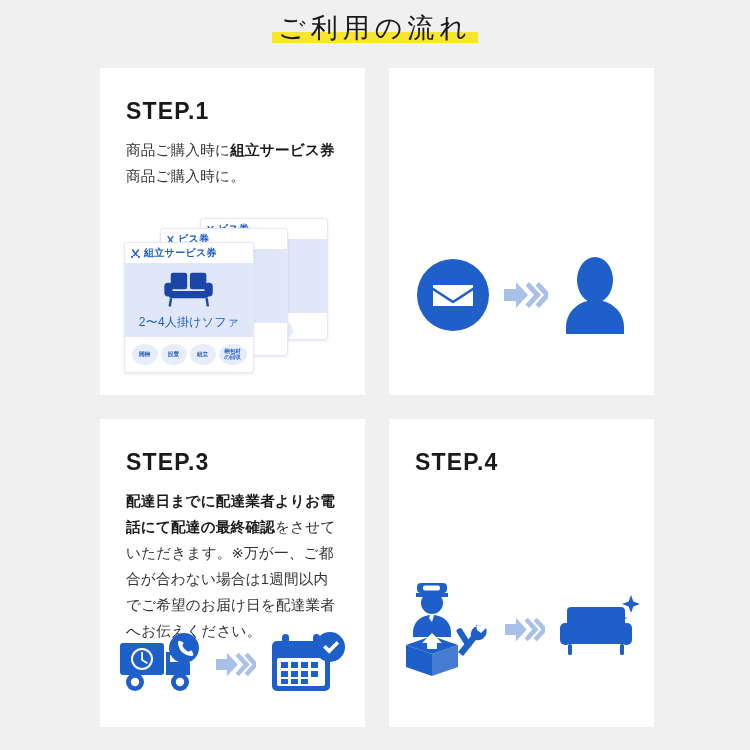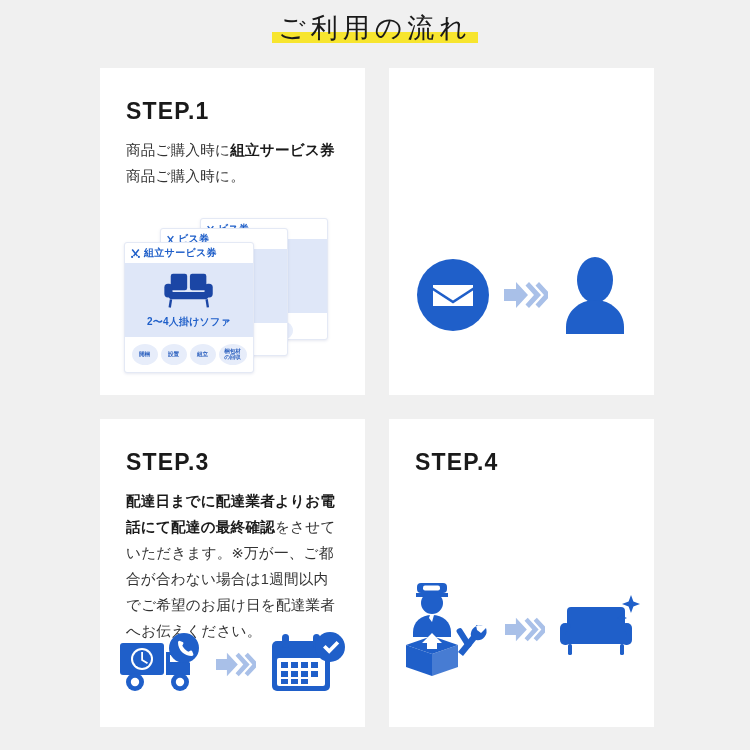--- a/index.html
+++ b/index.html
@@ -131,22 +131,22 @@
     background: #dfe7f8;
     height: 74px;
     position: relative;
     display: flex;
     flex-direction: column;
     align-items: center;
     justify-content: center;
     gap: 2px;
   }
   .cp-caption {
-    font-size: 10px;
-    font-weight: bold;
+    font-size: 12px;
+    font-weight: normal;
     color: #1f5fc9;
     letter-spacing: .2px;
     white-space: nowrap;
   }
   .cp-badges {
     display: flex;
     align-items: center;
     justify-content: center;
     gap: 3px;
     height: 34px;

